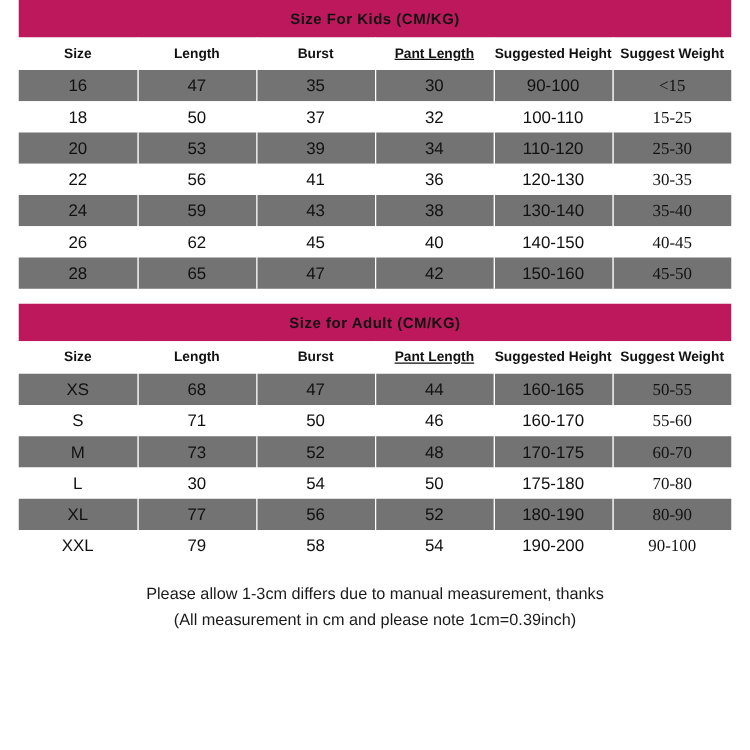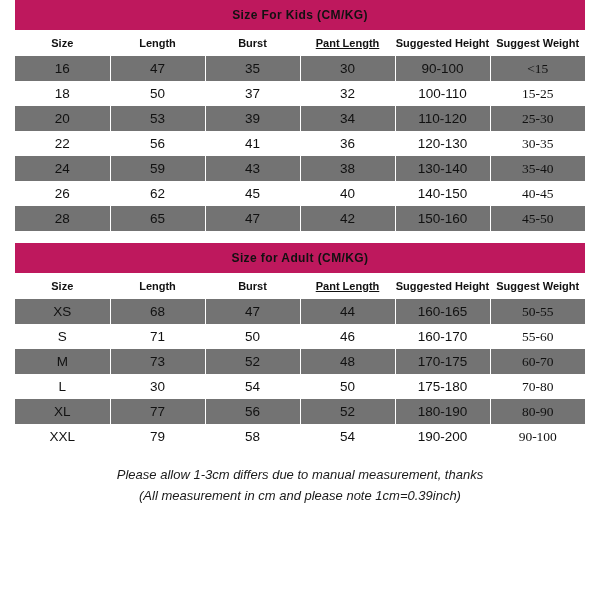--- a/index.html
+++ b/index.html
@@ -91,21 +91,20 @@
   .notes {
     width: 570px;
     margin: 16px auto 0 auto;
     text-align: center;
     font-size: 13px;
     line-height: 20px;
     color: #1a1a1a;
   }
   .notes div {
     margin: 1px 0;
-    font-style: italic;
   }
   .c-size { width: 9%; }
   .c-length { width: 13%; }
   .c-burst { width: 12%; }
   .c-pant { width: 19%; text-decoration: underline; }
   .c-height { width: 25%; }
   .c-weight { width: 22%; }
 </style>
 </head>
 <body>

